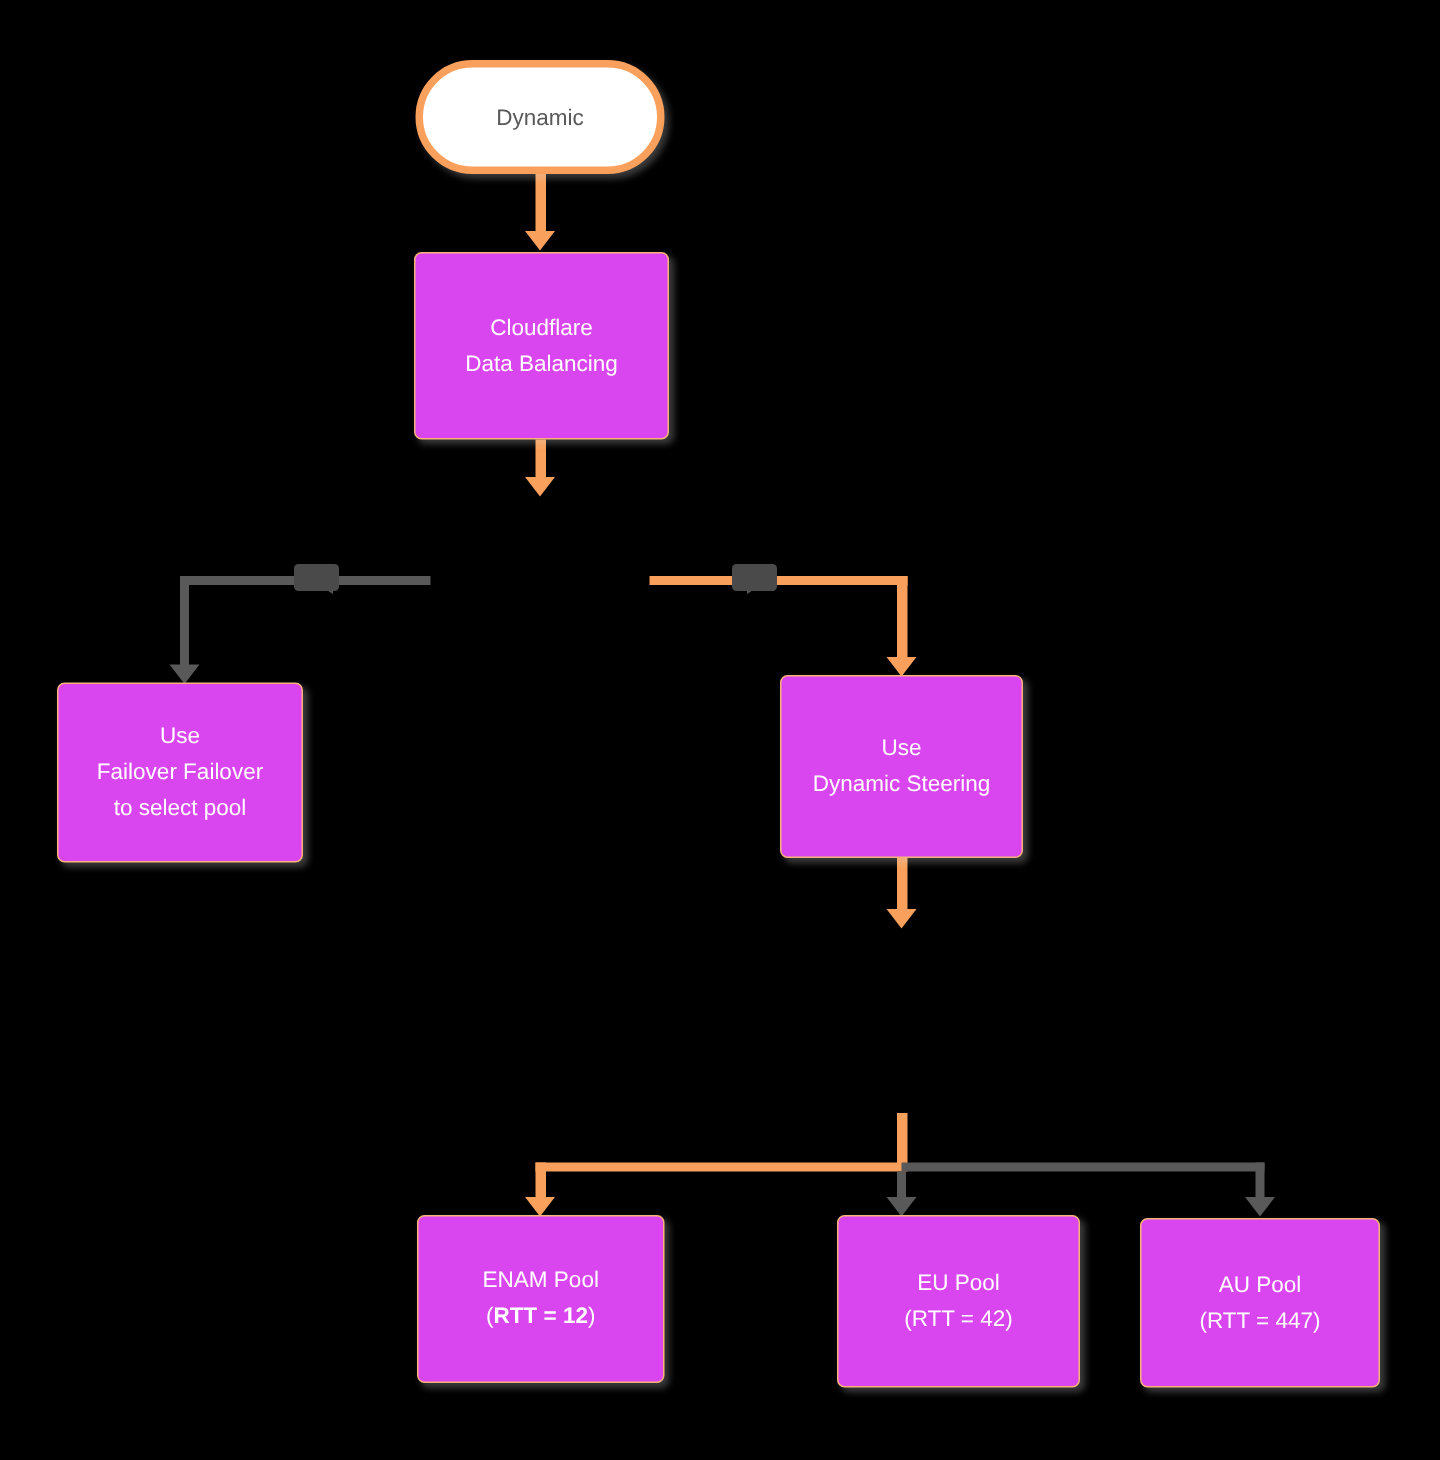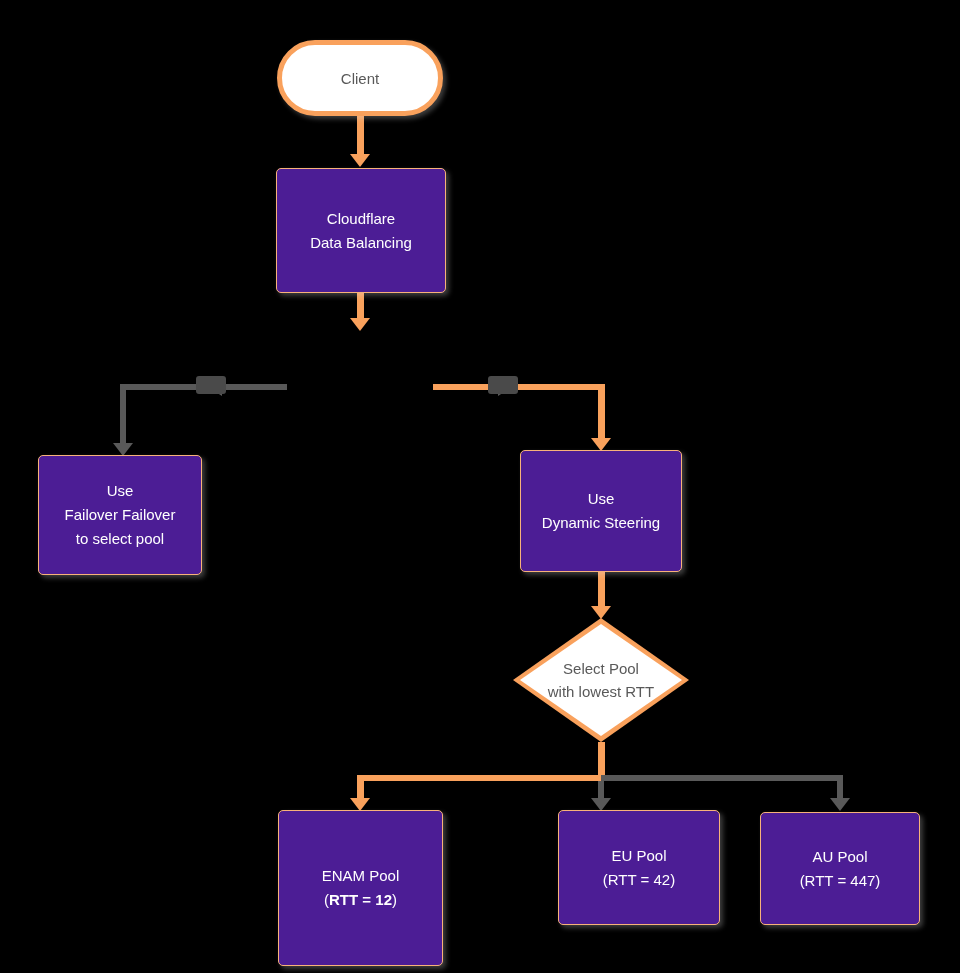--- a/index.html
+++ b/index.html
@@ -13,21 +13,21 @@
   .canvas {
     position: relative;
     width: 960px;
     height: 973px;
     background: #000000;
     border-radius: 18px;
     overflow: hidden;
   }
   .node-rect {
     position: absolute;
-    background: #4c1d95;
+    background: #d946ef;
     border: 1px solid #F8B27A;
     border-radius: 5px;
     box-shadow: 3px 3px 5px rgba(220,220,220,0.28);
     color: #FFFFFF;
     font-size: 15px;
     line-height: 24px;
     display: flex;
     flex-direction: column;
     align-items: center;
     justify-content: center;
@@ -142,50 +142,42 @@
   <div class="line orange" style="left:357px; top:775px; width:7px; height:26px;"></div>
   <div class="arrow down orange" style="left:350px; top:798px;"></div>
 
   <div class="line gray" style="left:598px; top:781px; width:6px; height:20px;"></div>
   <div class="arrow down gray" style="left:591px; top:798px;"></div>
 
   <div class="line gray" style="left:837px; top:775px; width:6px; height:26px;"></div>
   <div class="arrow down gray" style="left:830px; top:798px;"></div>
 
   <div class="stadium" style="left:277px; top:40px; width:166px; height:76px;">
-    <span>Client</span>
+    <span>Dynamic</span>
   </div>
 
   <div class="node-rect" style="left:276px; top:168px; width:170px; height:125px;">
     <span>Cloudflare</span>
     <span>Data Balancing</span>
   </div>
 
 
   <div class="node-rect" style="left:38px; top:455px; width:164px; height:120px;">
     <span>Use</span>
     <span>Failover Failover</span>
     <span>to select pool</span>
   </div>
 
   <div class="node-rect" style="left:520px; top:450px; width:162px; height:122px;">
     <span>Use</span>
     <span>Dynamic Steering</span>
   </div>
 
-  <div style="position:absolute; left:513px; top:618px; width:176px; height:124px;">
-    <div class="diamond-outer" style="left:0; top:0; width:176px; height:124px;"></div>
-    <div class="diamond-inner"></div>
-    <div class="diamond-text">
-      <span>Select Pool</span>
-      <span>with lowest RTT</span>
-    </div>
-  </div>
 
-  <div class="node-rect" style="left:278px; top:810px; width:165px; height:156px;">
+  <div class="node-rect" style="left:278px; top:810px; width:165px; height:112px;">
     <span>ENAM Pool</span>
     <span><span>(</span><span class="bold">RTT = 12</span><span>)</span></span>
   </div>
 
   <div class="node-rect" style="left:520px; top:810px; width:162px; height:115px;margin-left:38px;">
     <span>EU Pool</span>
     <span>(RTT = 42)</span>
   </div>
 
   <div class="node-rect" style="left:760px; top:812px; width:160px; height:113px;">

